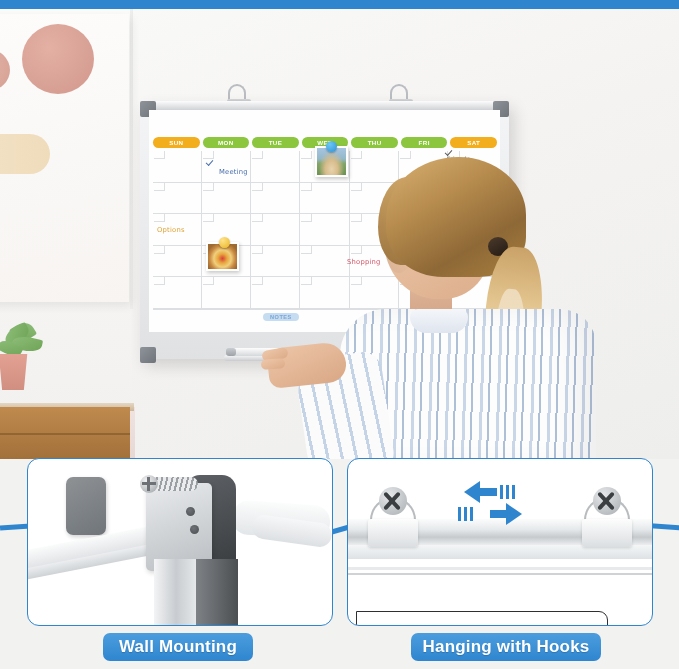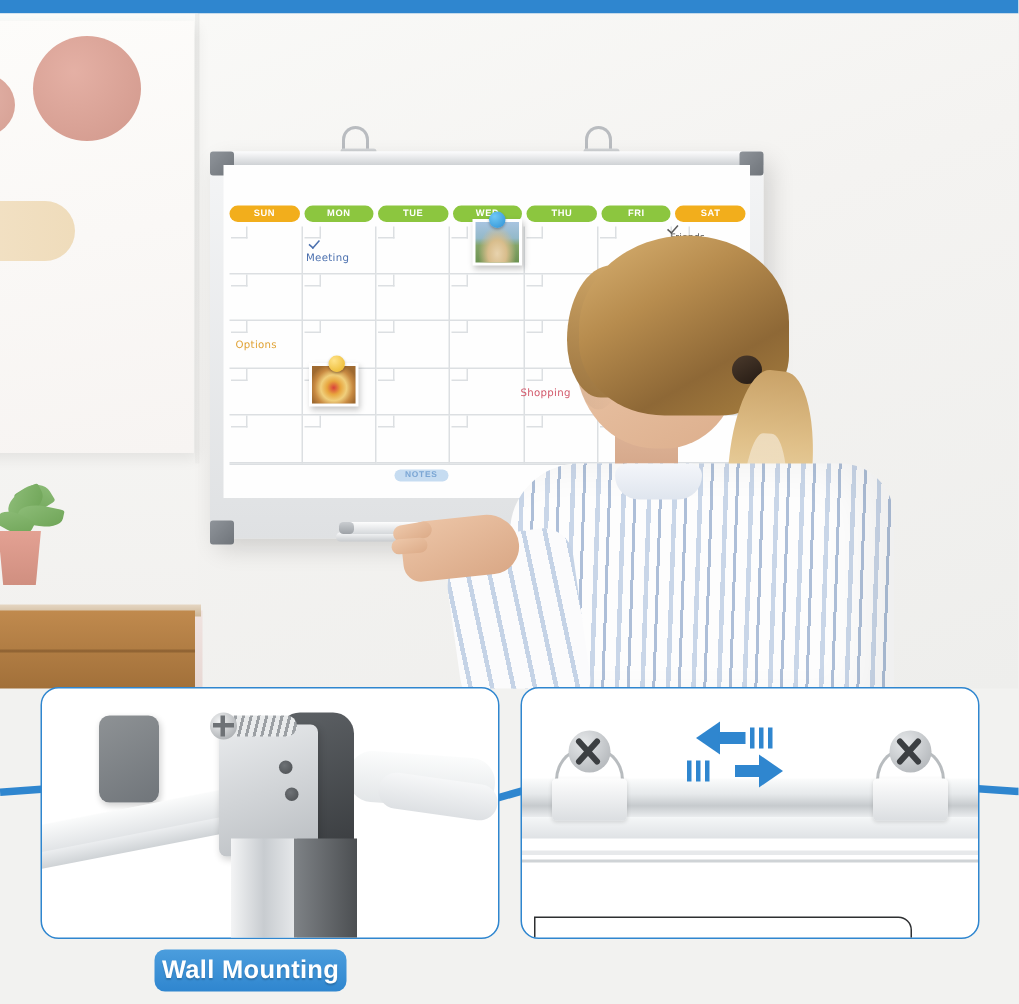--- a/index.html
+++ b/index.html
@@ -89,21 +89,21 @@
              border-right:1px solid #dcdfe2; border-bottom:1px solid #dcdfe2; }
 
   
   .notes-row { position:absolute; left:4px; top:199px; width:344px; height:23px; border-top:1px solid #dcdfe2; }
   .notes-pill { position:absolute; left:110px; top:3px; padding:1px 7px; border-radius:7px;
                 background:#c6dcf1; color:#7ba6d4; font-size:5.6px; font-weight:bold; letter-spacing:.5px; }
 
   
   .hand { position:absolute; font-family:"DejaVu Sans", sans-serif; font-size:6.8px;
           letter-spacing:.2px; white-space:nowrap; }
-  .hw-meeting { left:55px; top:58px; color:#4a6fae; }
+  .hw-meeting { left:70px; top:58px; color:#4a6fae; }
   .hw-shopping { left:8px; top:116px; color:#e0a234; }
   .hw-halloween { left:198px; top:148px; color:#d2586a; }
   .hw-friends { left:298px; top:45px; color:#4b4b4b; font-size:6px; line-height:7.5px; white-space:normal; width:52px; }
   .tick { position:absolute; width:7px; height:4px; border-left:1.3px solid #4a6fae;
           border-bottom:1.3px solid #4a6fae; transform:rotate(-48deg); }
   .tick.t1 { left:57px; top:50px; }
   .tick.t2 { left:296px; top:40px; border-color:#5a5a5a; }
 
   
   .photo { position:absolute; background:#fff; padding:2px; box-shadow:1px 2px 4px rgba(0,0,0,.22); }
@@ -194,21 +194,21 @@
   .panel { position:absolute; top:458px; width:306px; height:168px;
            background:#fff; border:1.6px solid #2f86cf; border-radius:12px; overflow:hidden; }
   .panel-left { left:27px; }
   .panel-right { left:347px; }
 
   .cap-pill { position:absolute; top:633px; height:28px; border-radius:7px;
               background:linear-gradient(180deg,#4b9ddd,#2f86cf);
               display:flex; align-items:center; justify-content:center;
               color:#fff; font-size:17px; font-weight:bold; letter-spacing:.2px;
               text-shadow:0 1px 1px rgba(0,0,0,.18); }
-  .cap-left { left:103px; width:128px; }
+  .cap-left { left:103px; width:150px; }
   .cap-right { left:411px; width:190px; }
 
   
   .lp-plate { position:absolute; left:38px; top:18px; width:40px; height:58px; border-radius:7px;
               background:linear-gradient(150deg,#8e9295,#70757a); box-shadow:1px 2px 4px rgba(0,0,0,.18); }
   .lp-rail { position:absolute; left:-8px; top:78px; width:150px; height:22px;
              background:linear-gradient(180deg,#fafbfb,#dcdfe2); transform:rotate(-11deg);
              box-shadow:0 2px 3px rgba(0,0,0,.08); }
   .lp-rail2 { position:absolute; left:-8px; top:96px; width:150px; height:11px;
               background:linear-gradient(180deg,#eceef0,#cfd3d6); transform:rotate(-11deg); }
@@ -537,14 +537,15 @@
     </div>
 
     <div class="arrow ar-right">
       <div class="tick3" style="left:0px"></div>
       <div class="tick3" style="left:6px"></div>
       <div class="tick3" style="left:12px"></div>
       <div class="arrow-body ab-r"></div>
       <div class="arrow-head ah-r"></div>
     </div>
   </div>
+  <div class="cap-pill cap-right">Hanging with Hooks</div>
 
 </div>
 
 </body></html>

